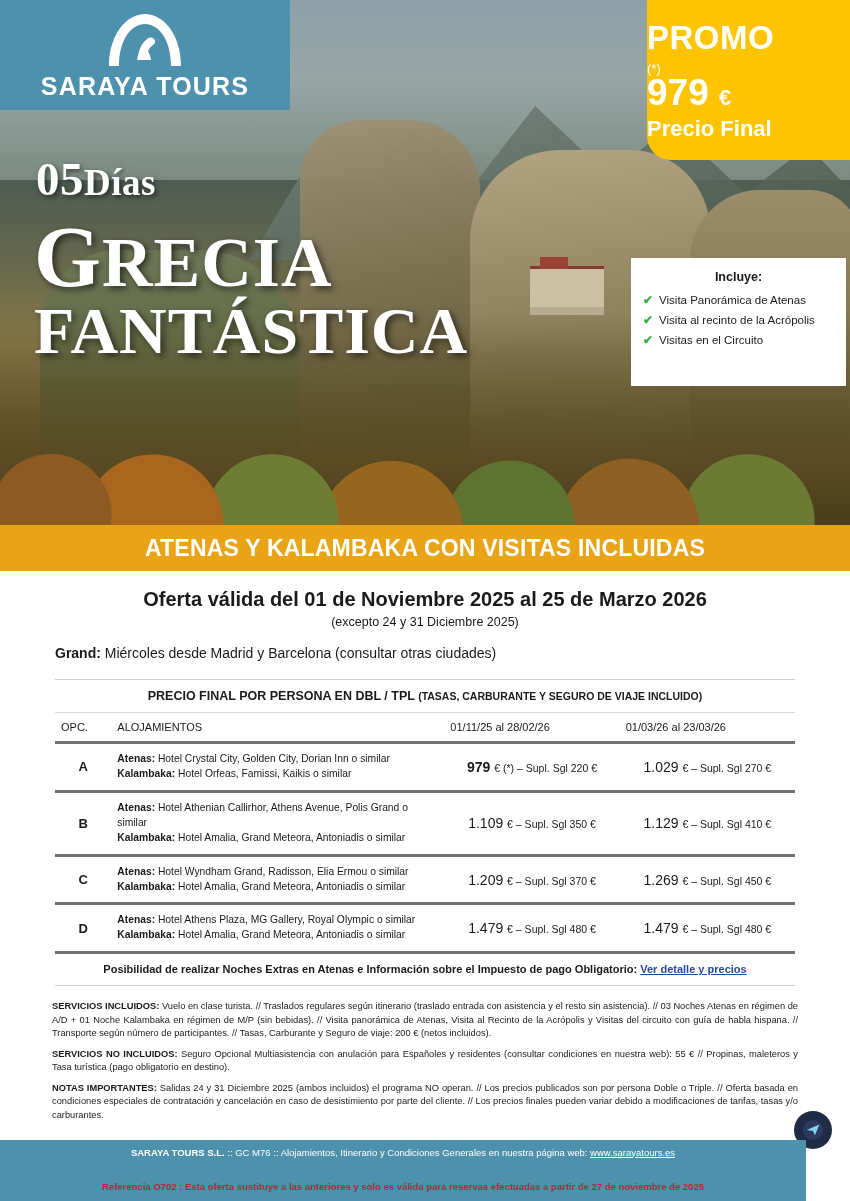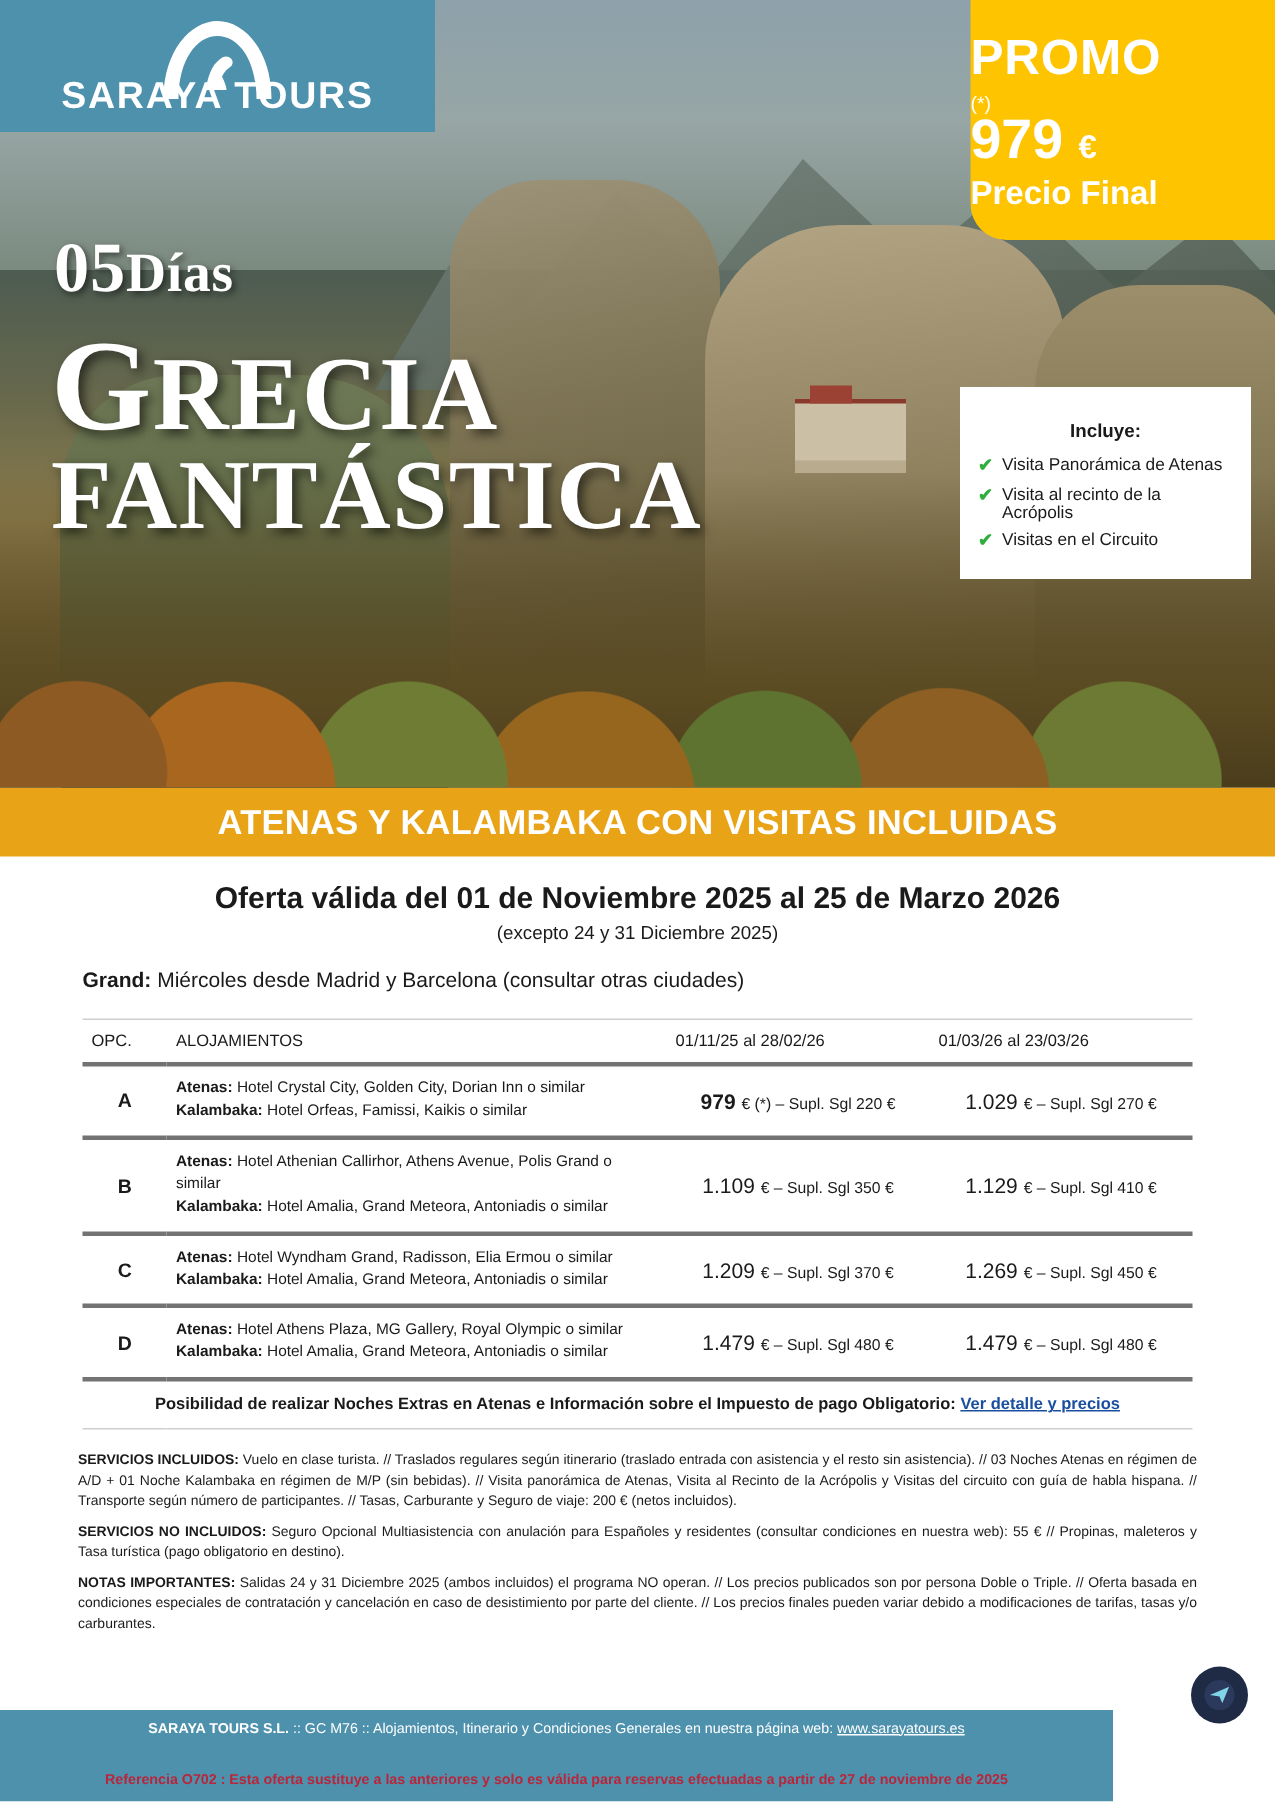--- a/index.html
+++ b/index.html
@@ -34,21 +34,21 @@
       radial-gradient(circle at 6% 95%,#8c5a22 0 60px,transparent 61px),
       radial-gradient(circle at 18% 100%,#a8661f 0 70px,transparent 71px),
       radial-gradient(circle at 32% 98%,#6f7c34 0 66px,transparent 67px),
       radial-gradient(circle at 46% 104%,#96661f 0 72px,transparent 73px),
       radial-gradient(circle at 60% 100%,#5f7330 0 64px,transparent 65px),
       radial-gradient(circle at 74% 102%,#8e5f22 0 70px,transparent 71px),
       radial-gradient(circle at 88% 98%,#6d7a33 0 66px,transparent 67px),
       linear-gradient(180deg,rgba(90,78,40,0) 0%,#5a4a22 72%,#4a3d1c 100%);
   }
   
-  .logo{position:absolute;left:0;top:0;width:290px;height:88px;background:#4e91ad;
+  .logo{position:absolute;left:0;top:0;width:290px;height:110px;background:#4e91ad;
     display:flex;flex-direction:column;align-items:center;justify-content:flex-end;}
   .logo .mark{position:absolute;top:8px;left:50%;transform:translateX(-50%);}
   .logo .name{color:#ffffff;font-size:25px;font-weight:bold;letter-spacing:1.2px;margin-bottom:9px;}
   
   .t-days{position:absolute;left:36px;top:152px;color:#ffffff;font-weight:bold;
     font-family:"Liberation Serif",serif;font-size:47px;letter-spacing:.5px;
     text-shadow:2px 2px 5px rgba(0,0,0,.55);}
   .t-days .sm{font-size:37px;}
   .t-main{position:absolute;left:34px;top:215px;color:#ffffff;font-family:"Liberation Serif",serif;
     font-weight:bold;line-height:.98;text-shadow:3px 3px 7px rgba(0,0,0,.6);}
@@ -57,21 +57,21 @@
   .t-main .l2{font-size:66px;display:block;letter-spacing:1px;}
   
   .promo{position:absolute;right:0;top:0;width:203px;height:160px;background:#ffc400;
     border-bottom-left-radius:24px;color:#ffffff;text-align:left;}
   .promo .p1{font-size:33px;font-weight:bold;margin-top:19px;letter-spacing:.5px;}
   .promo .star{font-size:13px;margin-top:4px;}
   .promo .p2{font-size:37px;font-weight:bold;line-height:1;margin-top:-2px;}
   .promo .p2 .eur{font-size:22px;}
   .promo .p3{font-size:22px;font-weight:bold;margin-top:5px;}
   
-  .inc{position:absolute;right:16px;top:258px;width:194px;height:128px;background:#ffffff;padding:20px 12px;box-sizing:border-box;}
+  .inc{position:absolute;right:4px;top:258px;width:215px;height:128px;background:#ffffff;padding:10px 12px;box-sizing:border-box;}
   .inc .h{font-size:12.5px;font-weight:bold;text-align:center;margin:2px 0 10px;}
   .inc .row{display:flex;align-items:flex-start;gap:6px;margin-bottom:6px;font-size:11.5px;}
   .check{color:#2fae3e;font-weight:bold;font-size:12px;line-height:1.15;}
   
   .band{width:850px;height:46px;background:#e8a317;display:flex;align-items:center;justify-content:center;}
   .band span{color:#ffffff;font-size:23px;font-weight:bold;letter-spacing:.2px;}
   
   .offer{text-align:center;margin-top:17px;}
   .offer .l1{font-size:20px;font-weight:bold;}
   .offer .l2{font-size:12.5px;margin-top:4px;}
@@ -87,21 +87,21 @@
   td.hotels{width:344px;line-height:1.45;font-size:10.3px;}
   td.price{width:175px;text-align:center;font-size:14px;}
   td.price .sup{font-size:10.5px;}
   td.price .big{font-weight:bold;}
   .note td{padding:9px 6px 10px;font-size:11px;font-weight:bold;border-bottom:1px solid #cfcfcf;text-align:center;}
   .note a{color:#1a4fa0;text-decoration:underline;font-weight:bold;}
   
   .legal{margin:14px 52px 0 52px;font-size:9.3px;line-height:1.45;text-align:justify;}
   .legal p{margin:0 0 7px;}
   
-  .footer{position:absolute;left:0;bottom:0;width:742px;background:#4e91ad;color:#ffffff;
+  .footer{position:absolute;left:0;bottom:0;width:806px;background:#4e91ad;color:#ffffff;
     text-align:center;padding:6px 0 7px;font-size:9.5px;line-height:1.5;}
   .footer a{color:#ffffff;text-decoration:underline;}
   .footer .ref{color:#b9253a;font-weight:bold;margin-top:20px;}
   .footer .ref .date{color:#b9253a;}
   .fab{position:absolute;right:18px;bottom:52px;width:38px;height:38px;border-radius:50%;
     background:#1f2a44;display:flex;align-items:center;justify-content:center;}
 </style>
 </head>
 <body>
 
@@ -168,20 +168,26 @@
 </div>
 
 <div class="salida">
   <b>Grand:</b>
   <span>Miércoles desde Madrid y Barcelona (consultar otras ciudades)</span>
 </div>
 
 <div class="tblwrap">
 <table>
   <tbody>
+    <tr class="capt">
+      <td colspan="4">
+        <span>PRECIO FINAL POR PERSONA EN DBL / TPL</span>
+        <span class="small">(TASAS, CARBURANTE Y SEGURO DE VIAJE INCLUIDO)</span>
+      </td>
+    </tr>
     <tr>
       <td>OPC.</td>
       <td>ALOJAMIENTOS</td>
       <td>01/11/25 al 28/02/26</td>
       <td>01/03/26 al 23/03/26</td>
     </tr>
 
     <tr>
       <td class="opc">A</td>
       <td class="hotels">

